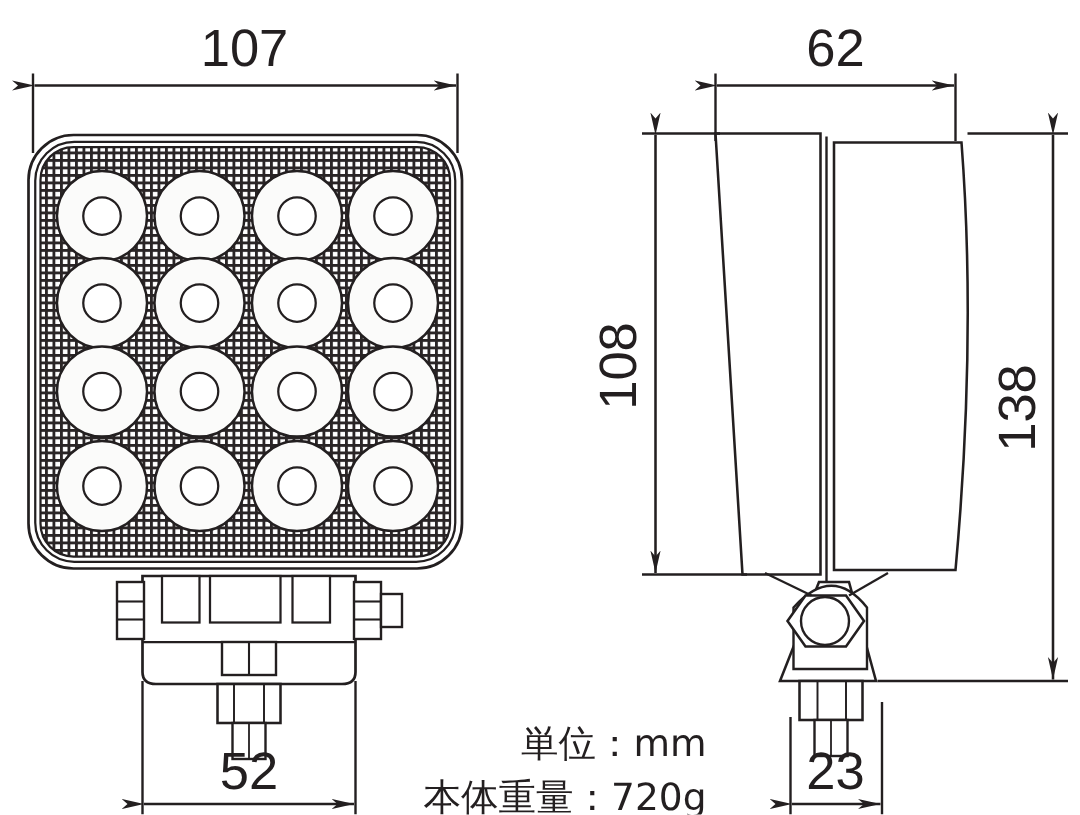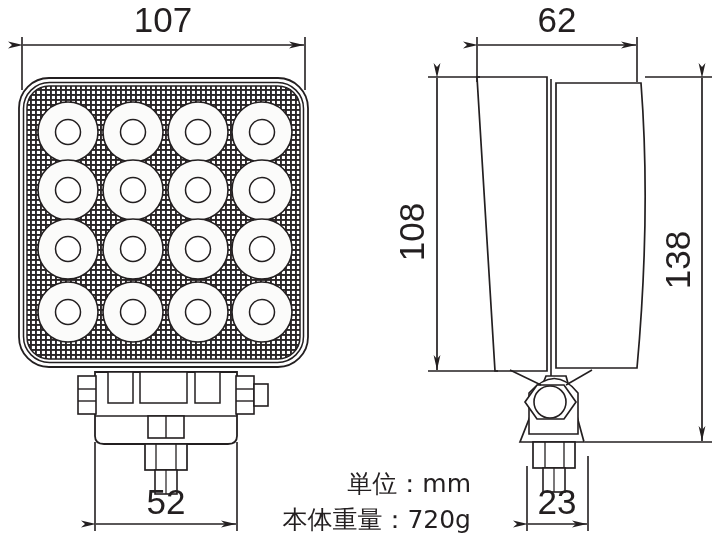--- a/index.html
+++ b/index.html
@@ -4,21 +4,21 @@
 <style>
   html,body{margin:0;padding:0;}
   body{
     width:720px;height:543px;
     background:#ffffff;
     font-family:"Liberation Sans", sans-serif;
     color:#231f20;
     overflow:hidden;
     position:relative;
   }
-  #stage{position:absolute;left:0;top:4px;width:720px;height:392px;text-align:right;}
+  #stage{position:absolute;left:0;top:16px;width:720px;height:392px;text-align:right;}
   svg{display:block;}
   .dimtext{
     font-family:"Liberation Sans", sans-serif;
     font-size:35px;
     fill:#231f20;
     letter-spacing:0px;
   }
   .notetext{
     font-family:"DejaVu Sans", sans-serif;
     font-size:25px;

